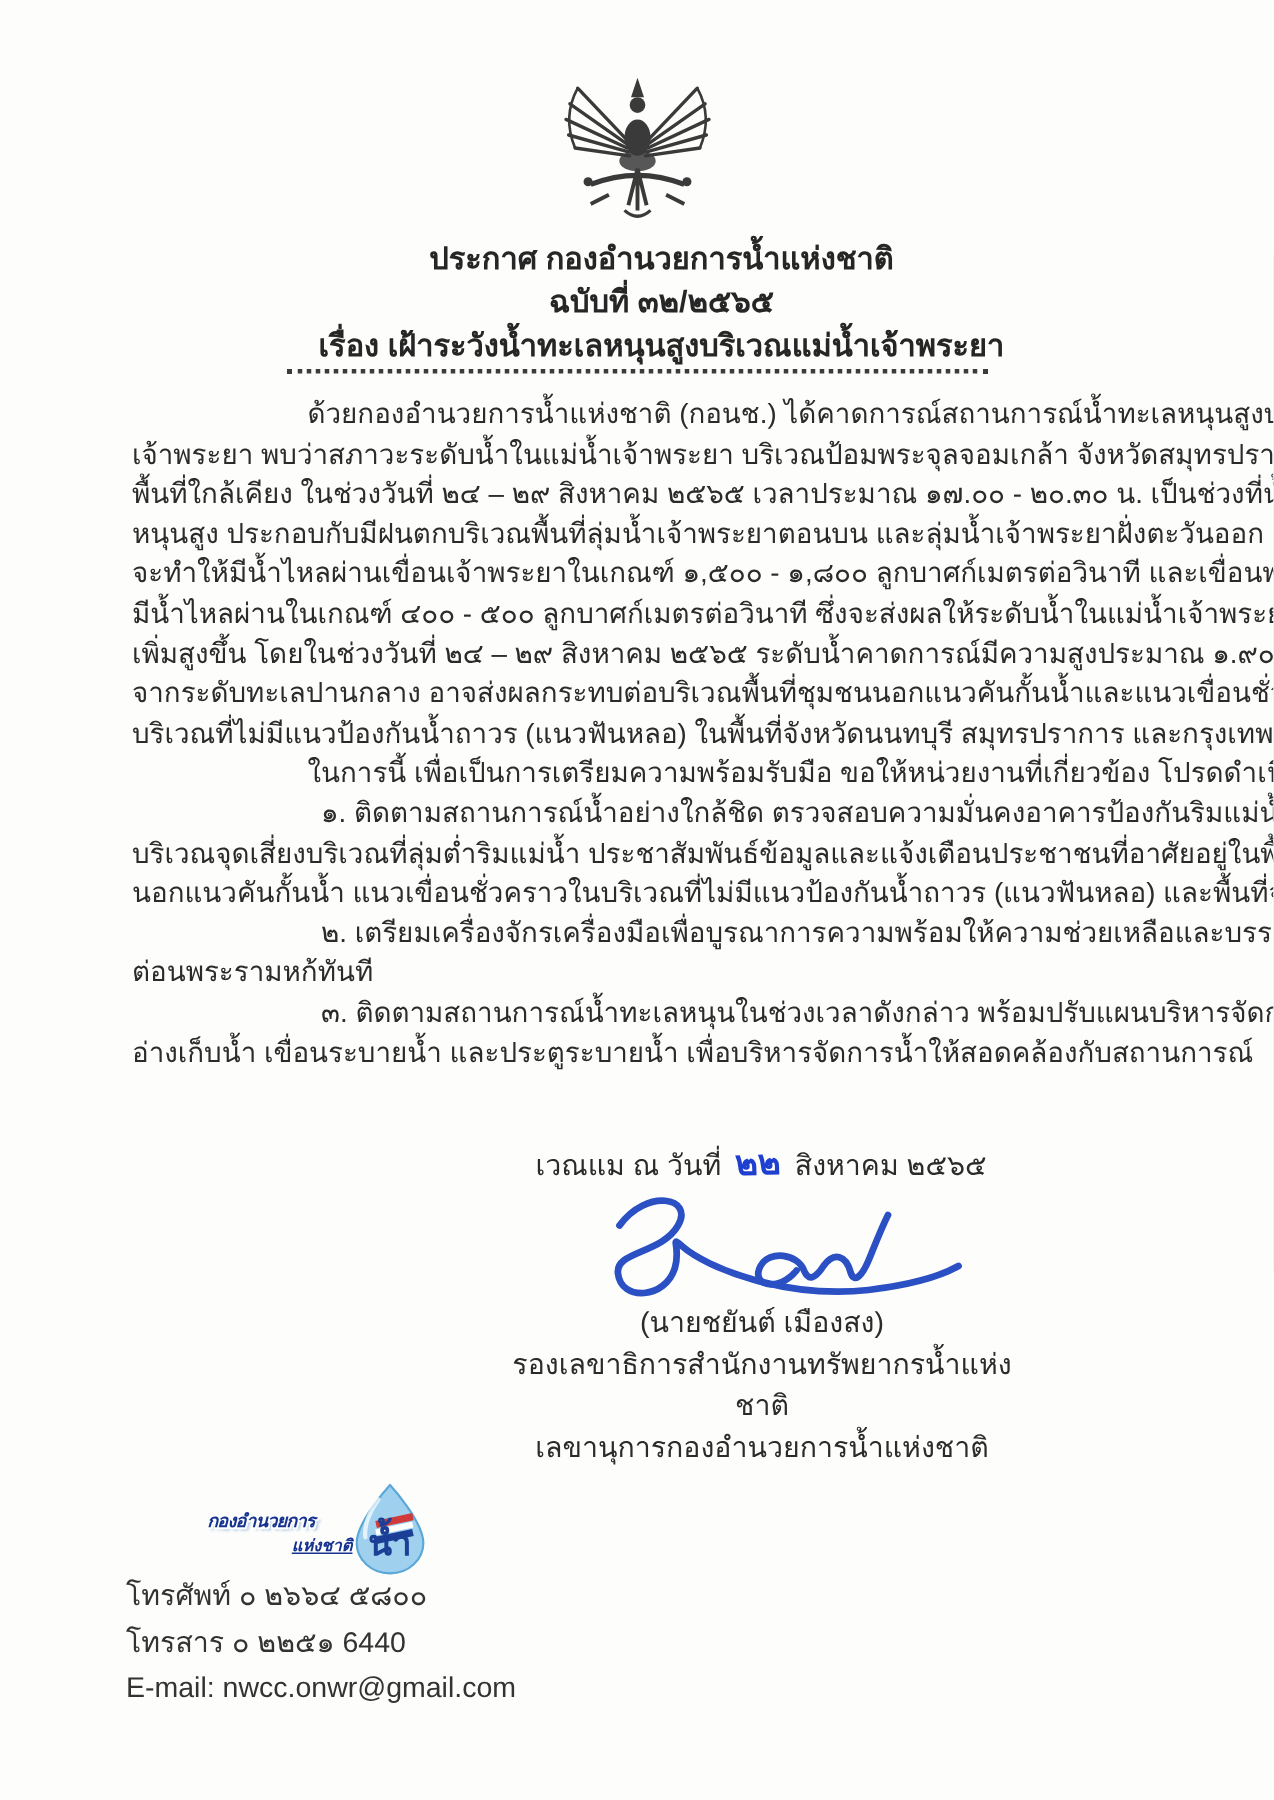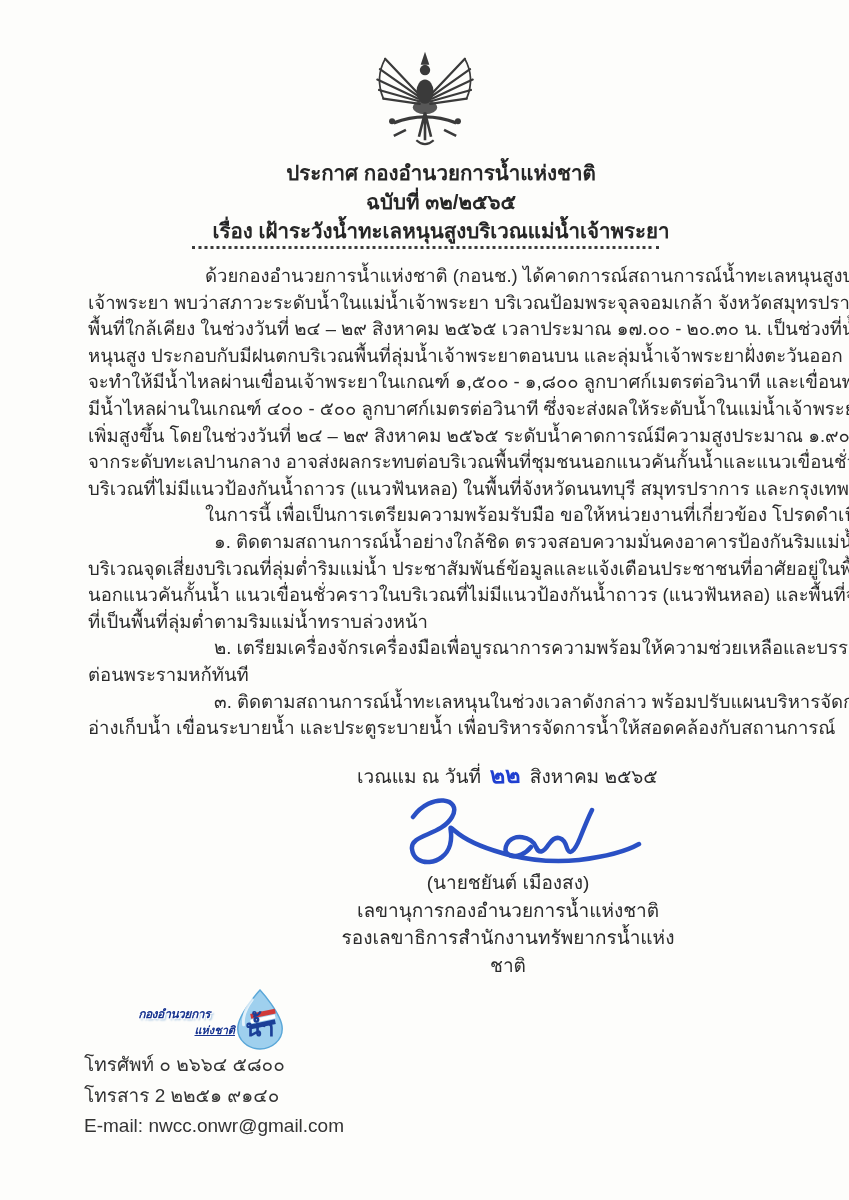--- a/index.html
+++ b/index.html
@@ -85,59 +85,58 @@
     <div class="line">หนุนสูง ประกอบกับมีฝนตกบริเวณพื้นที่ลุ่มน้ำเจ้าพระยาตอนบน และลุ่มน้ำเจ้าพระยาฝั่งตะวันออก</div>
     <div class="line">จะทำให้มีน้ำไหลผ่านเขื่อนเจ้าพระยาในเกณฑ์ ๑,๕๐๐ - ๑,๘๐๐ ลูกบาศก์เมตรต่อวินาที และเขื่อนพระรามหก</div>
     <div class="line">มีน้ำไหลผ่านในเกณฑ์ ๔๐๐ - ๕๐๐ ลูกบาศก์เมตรต่อวินาที ซึ่งจะส่งผลให้ระดับน้ำในแม่น้ำเจ้าพระยาตอนล่าง</div>
     <div class="line">เพิ่มสูงขึ้น โดยในช่วงวันที่ ๒๔ – ๒๙ สิงหาคม ๒๕๖๕ ระดับน้ำคาดการณ์มีความสูงประมาณ ๑.๙๐ – ๒.๒๐ เมตร</div>
     <div class="line">จากระดับทะเลปานกลาง อาจส่งผลกระทบต่อบริเวณพื้นที่ชุมชนนอกแนวคันกั้นน้ำและแนวเขื่อนชั่วคราว</div>
     <div class="line">บริเวณที่ไม่มีแนวป้องกันน้ำถาวร (แนวฟันหลอ) ในพื้นที่จังหวัดนนทบุรี สมุทรปราการ และกรุงเทพมหานคร</div>
     <div class="line indent">ในการนี้ เพื่อเป็นการเตรียมความพร้อมรับมือ ขอให้หน่วยงานที่เกี่ยวข้อง โปรดดำเนินการ ดังนี้</div>
     <div class="line indent-item">๑. ติดตามสถานการณ์น้ำอย่างใกล้ชิด ตรวจสอบความมั่นคงอาคารป้องกันริมแม่น้ำและเสริมคัน</div>
     <div class="line">บริเวณจุดเสี่ยงบริเวณที่ลุ่มต่ำริมแม่น้ำ ประชาสัมพันธ์ข้อมูลและแจ้งเตือนประชาชนที่อาศัยอยู่ในพื้นที่ริมน้ำ</div>
     <div class="line">นอกแนวคันกั้นน้ำ แนวเขื่อนชั่วคราวในบริเวณที่ไม่มีแนวป้องกันน้ำถาวร (แนวฟันหลอ) และพื้นที่จุดเสี่ยง</div>
-    <div class="line">ที่เป็นพื้นที่ลุ่มต่ำตามริมแม่น้ำทราบล่วงหน้า</div>
     <div class="line indent-item">๒. เตรียมเครื่องจักรเครื่องมือเพื่อบูรณาการความพร้อมให้ความช่วยเหลือและบรรเทาผลกระทบ</div>
     <div class="line">ต่อนพระรามหก้ทันที</div>
     <div class="line indent-item">๓. ติดตามสถานการณ์น้ำทะเลหนุนในช่วงเวลาดังกล่าว พร้อมปรับแผนบริหารจัดการน้ำ</div>
     <div class="line">อ่างเก็บน้ำ เขื่อนระบายน้ำ และประตูระบายน้ำ เพื่อบริหารจัดการน้ำให้สอดคล้องกับสถานการณ์</div>
   </div>
 
   <div class="issue-date">
     <span>เวณแม ณ วันที่</span>
     <span class="handwritten">๒๒</span>
     <span>สิงหาคม ๒๕๖๕</span>
   </div>
 
   <svg class="sig-svg" viewBox="0 0 268 86">
     <g stroke="#2a50c4" stroke-width="4.5" fill="none" stroke-linecap="round" stroke-linejoin="round">
       <path d="M30,27 C48,2 80,8 69,27 C58,46 27,44 29,59 C31,78 61,76 67,55 C71,41 63,33 72,41 C88,55 140,76 196,70 C220,67 242,62 256,54"></path>
       <path d="M148,57 C136,72 117,67 124,54 C130,43 149,46 153,57 C156,64 160,63 166,54 C173,44 181,47 184,58 C186,65 191,63 197,48 C201,38 205,28 209,20"></path>
     </g>
   </svg>
   <div class="sig-block">
     <div>(นายชยันต์ เมืองสง)</div>
+    <div>รองเลขาธิการสำนักงานทรัพยากรน้ำแห่งชาติ</div>
     <div>เลขานุการกองอำนวยการน้ำแห่งชาติ</div>
-    <div>รองเลขาธิการสำนักงานทรัพยากรน้ำแห่งชาติ</div>
   </div>
 
   <div class="logo">
     <svg class="logo-drop" viewBox="0 0 60 64">
       <path d="M30,2 C30,2 7,27 7,42 a23,21 0 0 0 46,0 C53,27 30,2 30,2 Z" fill="#9fd0ee" stroke="#5aa7d8" stroke-width="1.5"></path>
       <path d="M22,12 C16,20 12,30 13,38" stroke="#ffffff" stroke-width="3" fill="none" opacity="0.7" stroke-linecap="round"></path>
       <rect x="20" y="24" width="26" height="5" fill="#d03a3a" transform="rotate(-12 33 26)"></rect>
       <rect x="20" y="30" width="26" height="4" fill="#ffffff" transform="rotate(-12 33 32)"></rect>
       <rect x="20" y="35" width="26" height="5" fill="#1b3f97" transform="rotate(-12 33 37)"></rect>
       <text x="30" y="50" text-anchor="middle" font-size="24" font-weight="bold" fill="#1b3f97" font-family="Liberation Sans, sans-serif">น้ำ</text>
     </svg>
     <div class="logo-textwrap">
       <div class="logo-main">กองอำนวยการ</div>
       <div class="logo-sub">แห่งชาติ</div>
     </div>
   </div>
 
   <div class="contact">
     <div>โทรศัพท์ ๐ ๒๖๖๔ ๕๘๐๐</div>
-    <div>โทรสาร 2 ๒๒๕๑ ๙๑๔๐</div>
+    <div>โทรสาร ๐ ๒๒๕๑ 6440</div>
     <div>E-mail: nwcc.onwr@gmail.com</div>
   </div>
 
 </div>
 
 </body></html>

